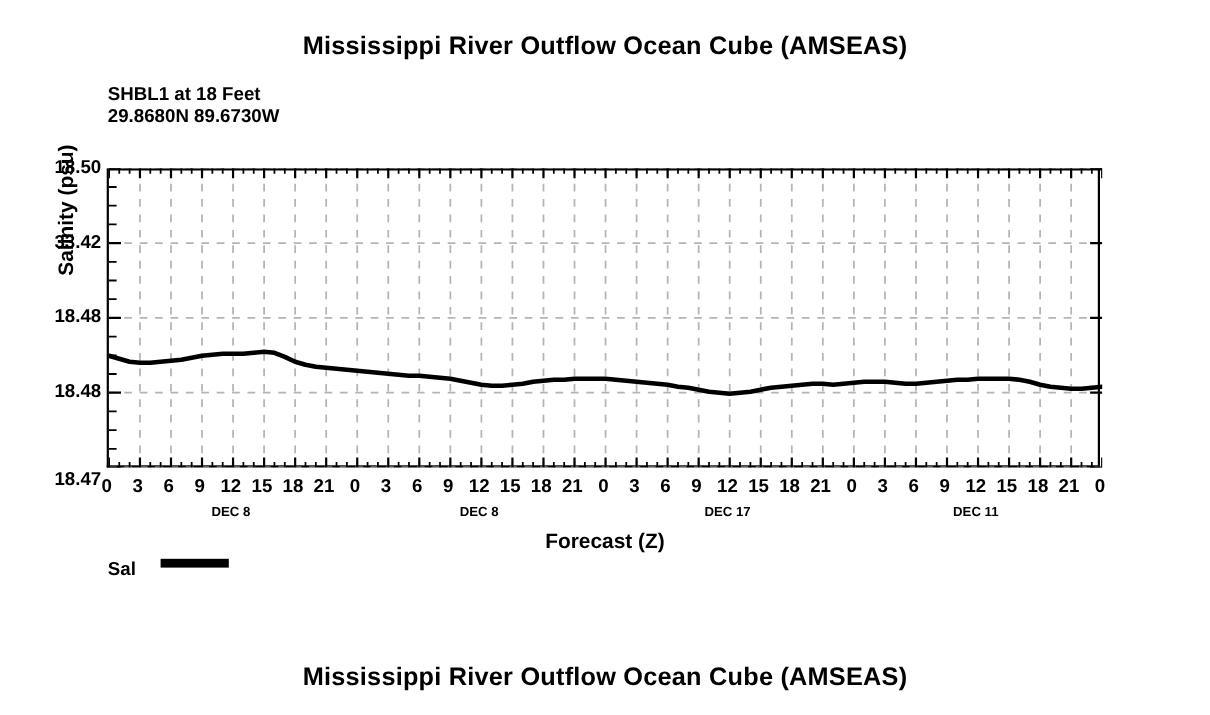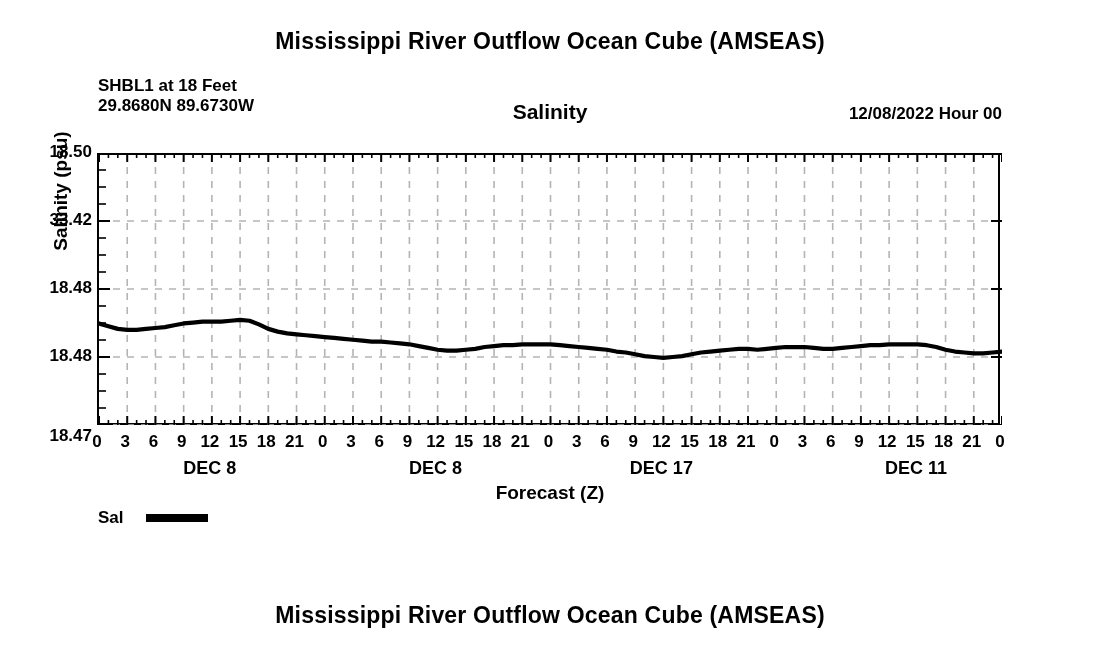--- a/index.html
+++ b/index.html
@@ -43,39 +43,37 @@
 
   .ytick-label{
     position:absolute;right:1008px;font-size:17px;font-weight:bold;
     white-space:nowrap;text-align:right;
   }
   .xtick-label{
     position:absolute;font-size:17px;font-weight:bold;text-align:center;
     width:30px;margin-left:-15px;top:432px;
   }
   .day-label{
-    position:absolute;font-size:18px;font-weight:bold;text-align:center;
+    position:absolute;font-size:12px;font-weight:bold;text-align:center;
     width:120px;margin-left:-60px;top:458px;
   }
 
-  .legend{position:absolute;left:98px;top:508px;display:flex;align-items:center;}
+  .legend{position:absolute;left:98px;top:508px;display:flex;align-items:flex-start;}
   .legend-text{font-size:17px;font-weight:bold;margin-right:22px;}
   .legend-swatch{width:62px;height:8px;background:#000;}
 </style>
 </head>
 <body>
 
 <div class="page">
 
   <div class="title-top">Mississippi River Outflow Ocean Cube (AMSEAS)</div>
 
   <div class="hdr-station">SHBL1 at 18 Feet</div>
   <div class="hdr-coords">29.8680N  89.6730W</div>
-  <div class="hdr-var">Salinity</div>
-  <div class="hdr-date">12/08/2022 Hour 00</div>
 
   <div class="ylabel">Salinity (psu)</div>
 
   <div id="ytick-labels">
       <div class="ytick-label" style="top: 142px;">18.50</div>
       <div class="ytick-label" style="top: 210px;">33.42</div>
       <div class="ytick-label" style="top: 278px;">18.48</div>
       <div class="ytick-label" style="top: 346px;">18.48</div>
       <div class="ytick-label" style="top: 426px;">18.47</div>
     </div>
@@ -111,21 +109,21 @@
       <div class="xtick-label" style="left: 887.125px;">12</div>
       <div class="xtick-label" style="left: 915.344px;">15</div>
       <div class="xtick-label" style="left: 943.562px;">18</div>
       <div class="xtick-label" style="left: 971.781px;">21</div>
       <div class="xtick-label" style="left: 1000px;">0</div>
     </div>
   <div id="day-labels">
       <div class="day-label" style="left: 209.875px;">DEC 8</div>
       <div class="day-label" style="left: 435.625px;">DEC 8</div>
       <div class="day-label" style="left: 661.375px;">DEC 17</div>
-      <div class="day-label" style="left: 887.125px; text-align: right;">DEC 11</div>
+      <div class="day-label" style="left: 887.125px;">DEC 11</div>
     </div>
 
   <div class="plot">
     <svg class="plot-svg" id="plot-svg" viewBox="0 0 903 272" preserveAspectRatio="none">
         <line x1="28.21875" y1="0" x2="28.21875" y2="272" stroke="#b4b4b4" stroke-width="1.6" stroke-dasharray="7,7"></line>
         <line x1="56.4375" y1="0" x2="56.4375" y2="272" stroke="#b4b4b4" stroke-width="1.6" stroke-dasharray="7,7"></line>
         <line x1="84.65625" y1="0" x2="84.65625" y2="272" stroke="#b4b4b4" stroke-width="1.6" stroke-dasharray="7,7"></line>
         <line x1="112.875" y1="0" x2="112.875" y2="272" stroke="#b4b4b4" stroke-width="1.6" stroke-dasharray="7,7"></line>
         <line x1="141.09375" y1="0" x2="141.09375" y2="272" stroke="#b4b4b4" stroke-width="1.6" stroke-dasharray="7,7"></line>
         <line x1="169.3125" y1="0" x2="169.3125" y2="272" stroke="#b4b4b4" stroke-width="1.6" stroke-dasharray="7,7"></line>

